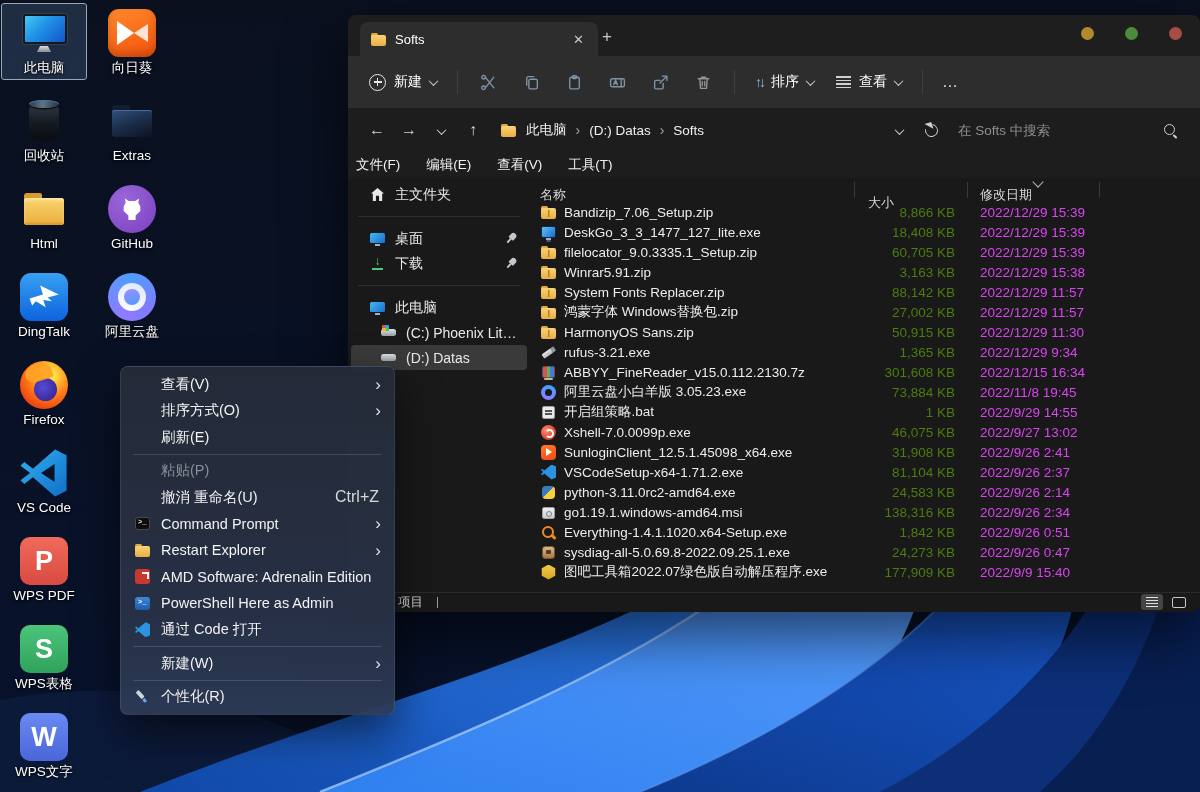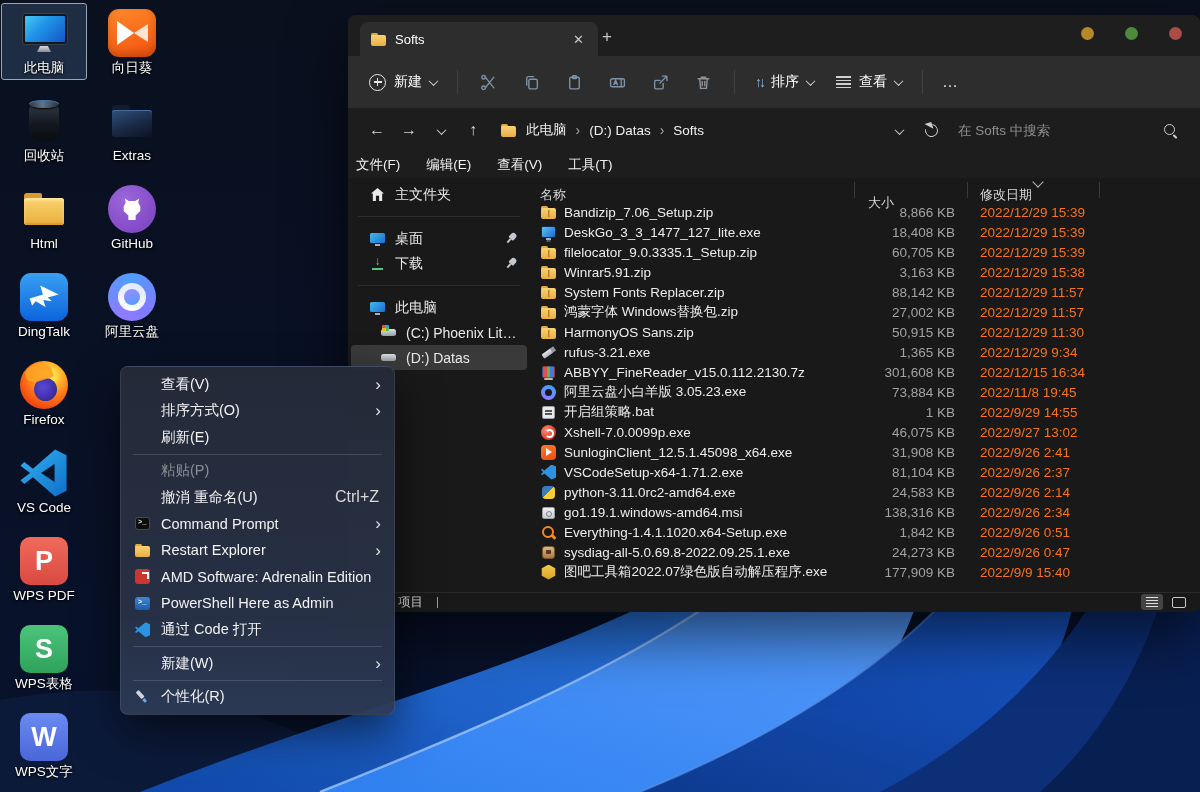--- a/index.html
+++ b/index.html
@@ -126,22 +126,22 @@
   .lheader{height:24px;display:grid;grid-template-columns:1fr 112px 216px;align-items:center;
     color:#d8d8d8;font-size:13px;position:relative;}
   .lheader .hsize{text-align:left;padding-left:12px;margin-top:16px;}
   .lheader .hdate{padding-left:12px;}
   .hline{position:absolute;width:1px;height:16px;top:4px;background:#3a3a3a;}
   .hdr-chev{position:absolute;top:0;width:7px;height:7px;border-right:1.4px solid #b8b8b8;border-bottom:1.4px solid #b8b8b8;
     transform:rotate(45deg);}
   .frow{height:20px;display:grid;grid-template-columns:1fr 112px 216px;align-items:center;font-size:13.5px;color:#ececec;}
   .cname{display:flex;align-items:center;gap:7px;min-width:0;}
   .cname span.txt{white-space:nowrap;overflow:hidden;text-overflow:ellipsis;}
-  .csize{text-align:right;padding-right:13px;color:#a3a3a3;}
-  .cdate{padding-left:12px;color:#f97316;}
+  .csize{text-align:right;padding-right:13px;color:#4d7c0f;}
+  .cdate{padding-left:12px;color:#d946ef;}
 
   .statusbar{height:19px;border-top:1px solid #2a2a2a;display:flex;align-items:center;
     font-size:12.5px;color:#d0d0d0;padding-left:50px;position:relative;}
   .sbar-sep{width:1px;height:11px;background:#9a9a9a;margin-left:14px;}
   .vtoggles{position:absolute;right:10px;top:1px;display:flex;gap:5px;}
   .vt{width:22px;height:16px;border-radius:3px;display:flex;align-items:center;justify-content:center;}
   .vt.active{background:#454545;}
   .vt .lines{width:12px;height:10px;background:repeating-linear-gradient(180deg,#e0e0e0 0 1.4px,transparent 1.4px 3px);}
   .vt .frame{width:12px;height:9px;border:1.4px solid #c8c8c8;border-radius:2px;}
 

